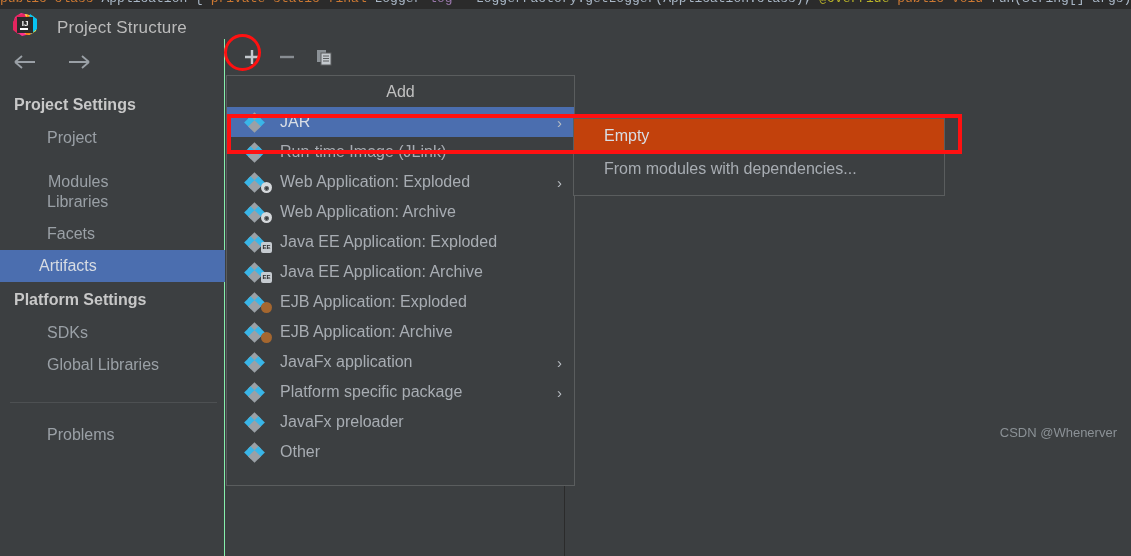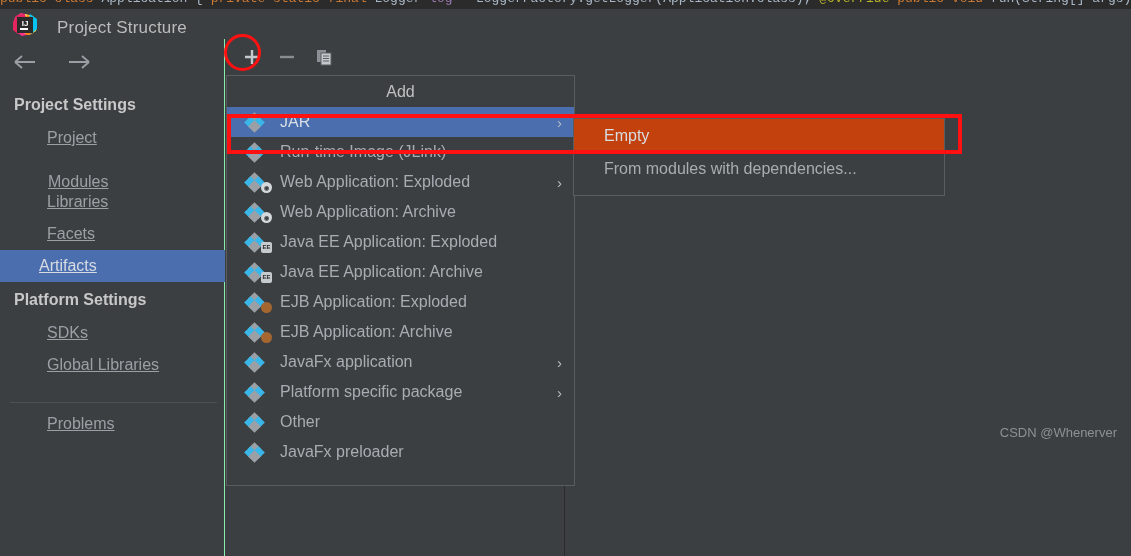--- a/index.html
+++ b/index.html
@@ -45,21 +45,21 @@
   .nav-arrows { position: absolute; left: 8px; top: 9px; display: flex; gap: 20px; }
   .nav-arrow { width: 34px; height: 28px; display: flex; align-items: center; justify-content: center; }
   .nav-arrow svg { display: block; }
 
   .side-group {
     position: absolute; left: 14px; font-size: 16px; font-weight: bold; color: #c8c8c8;
   }
   .side-item {
     position: absolute; left: 0; width: 225px; height: 32px;
     display: flex; align-items: center; padding-left: 47px;
-    font-size: 16px; color: #9aa0a6; text-decoration: underline;
+    font-size: 16px; color: #9aa0a6;
   }
   .side-item.selected { background: #4b6eaf; color: #d7dce3; padding-left: 39px; }
   .side-sep {
     position: absolute; left: 10px; width: 207px; height: 1px; background: #4d5052;
   }
 
   
   .toolbar {
     position: absolute; left: 226px; top: 39px; width: 905px; height: 36px;
     background: #3c3f41;
@@ -203,21 +203,21 @@
     <div class="side-group" style="top:252px;">Platform Settings</div>
     <div class="side-item" style="top:278px;">
       <span>SDKs</span>
     </div>
     <div class="side-item" style="top:310px;">
       <span>Global Libraries</span>
     </div>
 
     <div class="side-sep" style="top:363px;"></div>
 
-    <div class="side-item" style="top:369px;">
+    <div class="side-item" style="top:380px;">
       <span>Problems</span>
     </div>
   </div>
 
   <div class="pane-left"></div>
   <div class="pane-right"></div>
 
   <div class="toolbar">
     <span class="tb-btn" style="left:11px;">
       <svg width="20" height="20" viewBox="0 0 20 20">
@@ -352,31 +352,31 @@
       <span class="mi-arrow">›</span>
     </div>
 
     <div class="menu-item">
       <span class="art-icon">
         <i class="d-tl"></i>
           <i class="d-l"></i>
           <i class="d-r"></i>
           <i class="d-b"></i>
       </span>
+      <span class="mi-label">JavaFx preloader</span>
+    </div>
+
+    <div class="menu-item">
+      <span class="art-icon">
+        <i class="d-tl"></i>
+          <i class="d-l"></i>
+          <i class="d-r"></i>
+          <i class="d-b"></i>
+      </span>
       <span class="mi-label">Other</span>
-    </div>
-
-    <div class="menu-item">
-      <span class="art-icon">
-        <i class="d-tl"></i>
-          <i class="d-l"></i>
-          <i class="d-r"></i>
-          <i class="d-b"></i>
-      </span>
-      <span class="mi-label">JavaFx preloader</span>
     </div>
   </div>
 
   <div class="submenu">
     <div class="submenu-item selected">
       <span>Empty</span>
     </div>
     <div class="submenu-item">
       <span>From modules with dependencies...</span>
     </div>

